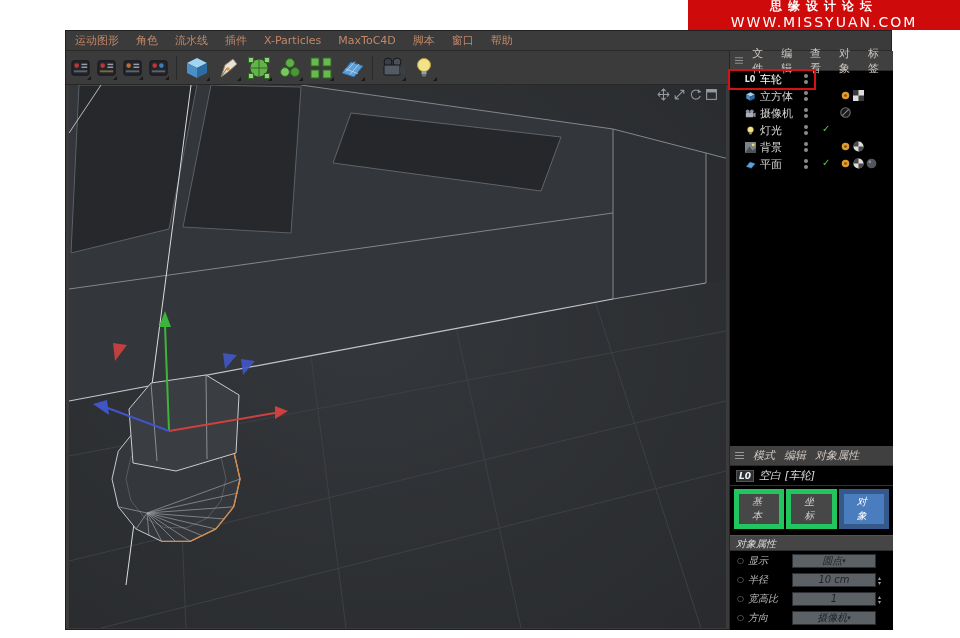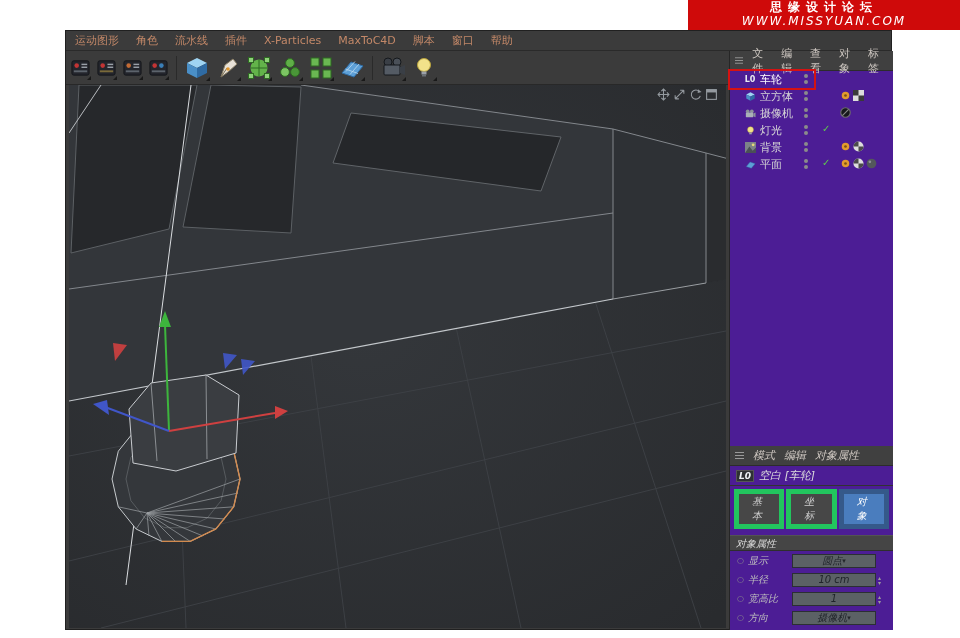--- a/index.html
+++ b/index.html
@@ -3,21 +3,21 @@
 <meta charset="utf-8">
 <style>
   *{margin:0;padding:0;box-sizing:border-box;}
   body{background:#9a9a9a;font-family:"DejaVu Sans","Liberation Sans",sans-serif;}
   .stage{position:relative;width:960px;height:638px;background:#ffffff;overflow:hidden;}
 
   
   .banner{position:absolute;left:688px;top:0;width:272px;height:30px;background:#cf0a0a;color:#fff;
           display:flex;flex-direction:column;align-items:center;justify-content:center;line-height:1.15;}
   .banner .l1{font-size:12px;font-weight:bold;letter-spacing:6px;}
-  .banner .l2{font-size:12px;letter-spacing:2px;font-style:italic;}
+  .banner .l2{font-size:14px;letter-spacing:2px;}
 
   
   .app{position:absolute;left:65px;top:30px;width:827px;height:600px;background:#3b3b3b;border:1px solid #202020;}
 
   .menubar{position:absolute;left:0;top:0;width:100%;height:20px;display:flex;align-items:center;gap:17px;
            padding:0 9px;background:#3b3b3b;border-bottom:1px solid #2a2a2a;}
   .menu-item{font-size:11px;color:#c38868;white-space:nowrap;cursor:default;}
 
   .left-col{position:absolute;left:0;top:20px;width:663px;height:579px;}
   .toolbar{height:34px;background:#3b3b3b;display:flex;align-items:center;gap:3px;padding:0 3px;border-bottom:1px solid #282828;}
@@ -25,21 +25,21 @@
   .tool.small{width:23px;height:26px;}
   .tool::after{content:"";position:absolute;right:1px;bottom:1px;border-left:4px solid transparent;border-bottom:4px solid #191919;}
   .tsep{width:1px;height:24px;background:#2a2a2a;margin:0 3px;}
 
   .viewport{position:absolute;left:3px;top:34px;width:657px;height:543px;background:#2c2e31;overflow:hidden;}
   .scene{position:absolute;left:0;top:0;}
   .vp-controls{position:absolute;top:3px;right:8px;display:flex;gap:3px;}
   .vp-ico{width:13px;height:13px;opacity:.85;cursor:pointer;}
 
   
-  .right-col{position:absolute;left:663px;top:20px;width:164px;height:579px;background:#4c1d95;border-left:1px solid #262626;}
+  .right-col{position:absolute;left:663px;top:20px;width:164px;height:579px;background:#000000;border-left:1px solid #262626;}
   .panel-menu{height:20px;display:flex;align-items:center;gap:9px;padding:0 5px;font-size:11px;color:#cfc8c2;
               background:#404040;border-bottom:1px solid #2c2c2c;}
   .panel-menu span{cursor:default;}
   .om{position:relative;height:395px;}
   .om-rows{position:relative;}
   .om-row{position:relative;height:17px;display:flex;align-items:center;font-size:11px;color:#d6d6d6;padding-left:13px;}
   .om-ico{width:14px;margin-right:3px;display:flex;align-items:center;justify-content:center;}
   .l0{font-size:8px;font-weight:bold;color:#e8ecef;letter-spacing:0;}
   .om-dots{position:absolute;left:74px;top:3px;display:flex;flex-direction:column;gap:2px;}
   .dot{width:4px;height:4px;border-radius:50%;background:#8b8b8b;display:block;}

